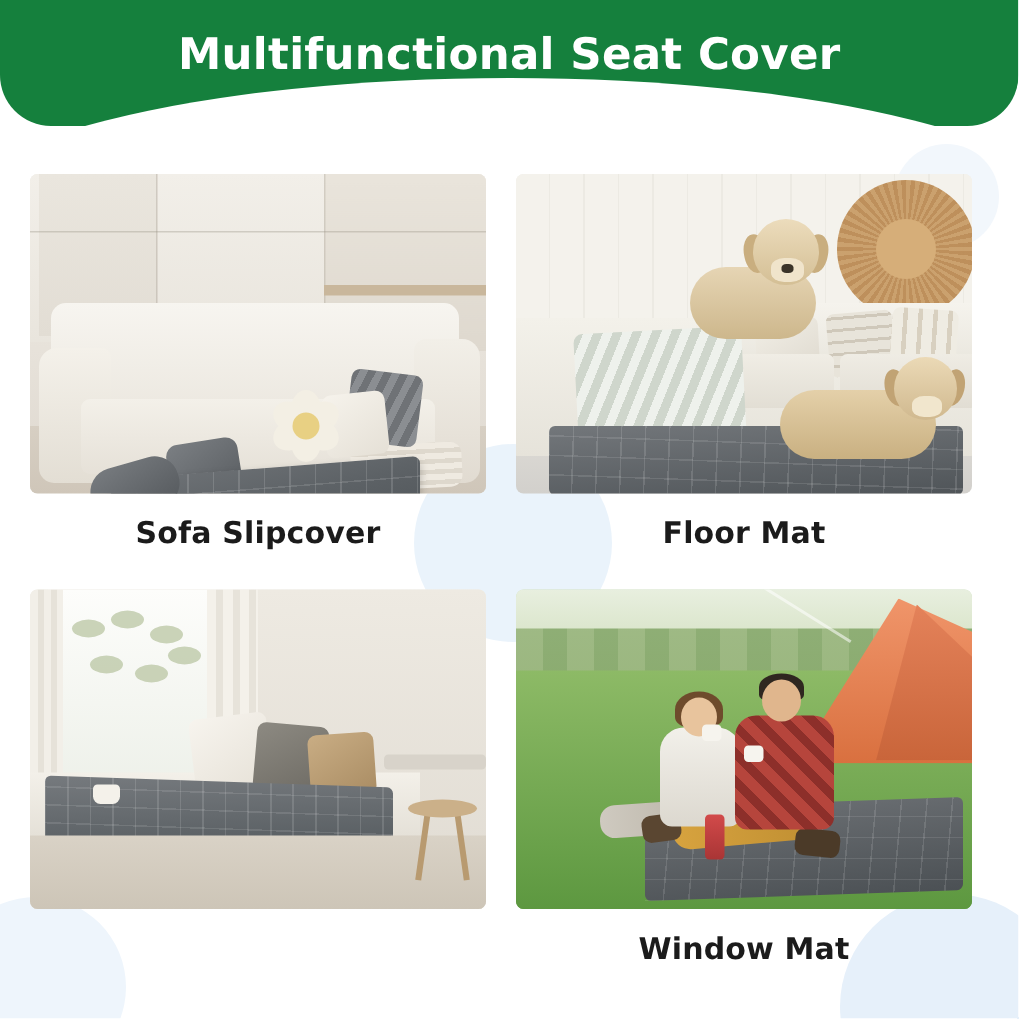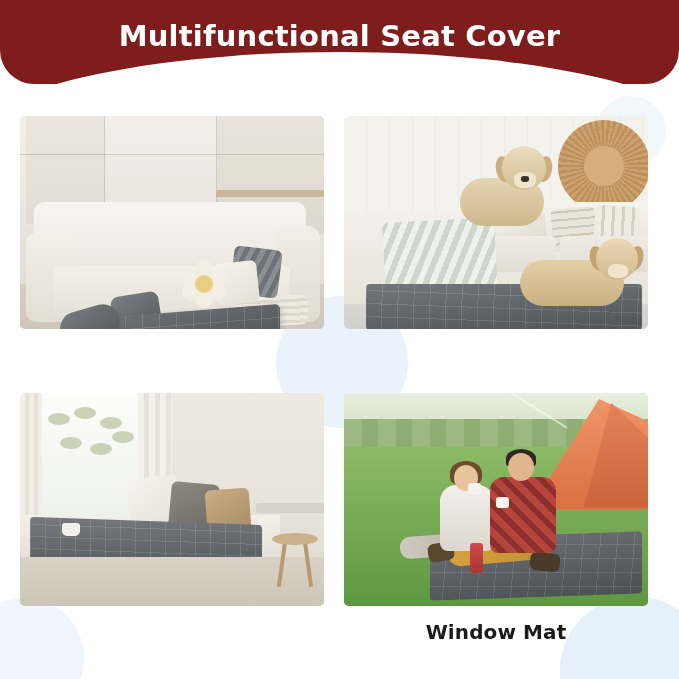--- a/index.html
+++ b/index.html
@@ -21,21 +21,21 @@
     overflow: hidden;
   }
 
   
   .header {
     position: absolute;
     left: 0;
     top: 0;
     width: 679px;
     height: 84px;
-    background: #7f1d1d;
+    background: #15803d;
     border-bottom-left-radius: 34px;
     border-bottom-right-radius: 34px;
     overflow: hidden;
   }
   .header-inner {
     position: absolute;
     left: 0;
     top: 0;
     width: 679px;
     height: 72px;
@@ -547,20 +547,21 @@
           <span style="transform:rotate(300deg)"></span>
           <div class="c"></div>
         </div>
         <div class="pillow-grey"></div>
         <div class="cover">
           <div class="cover-quilt"></div>
         </div>
         <div class="bolster"></div>
 
       </div>
+      <div class="caption">Sofa Slipcover</div>
     </div>
 
     <div class="cell cell-tr">
       <div class="photo s2">
         <div class="wall"></div>
         <div class="sunburst"></div>
         <div class="sunburst-in"></div>
         <div class="sofa"></div>
         <div class="sofa-back"></div>
         <div class="pillow-c"></div>
@@ -581,20 +582,21 @@
           <div class="mat-quilt"></div>
         </div>
         <div class="dog-b">
           <div class="body"></div>
           <div class="ear-l"></div>
           <div class="ear-r"></div>
           <div class="head"></div>
           <div class="snout"></div>
         </div>
       </div>
+      <div class="caption">Floor Mat</div>
     </div>
 
     <div class="cell cell-bl">
       <div class="photo s3">
         <div class="wall"></div>
         <div class="window"></div>
         <div class="leaves">
           <i style="left:4px; top:6px;"></i>
           <i style="left:30px; top:0px;"></i>
           <i style="left:56px; top:10px;"></i>

